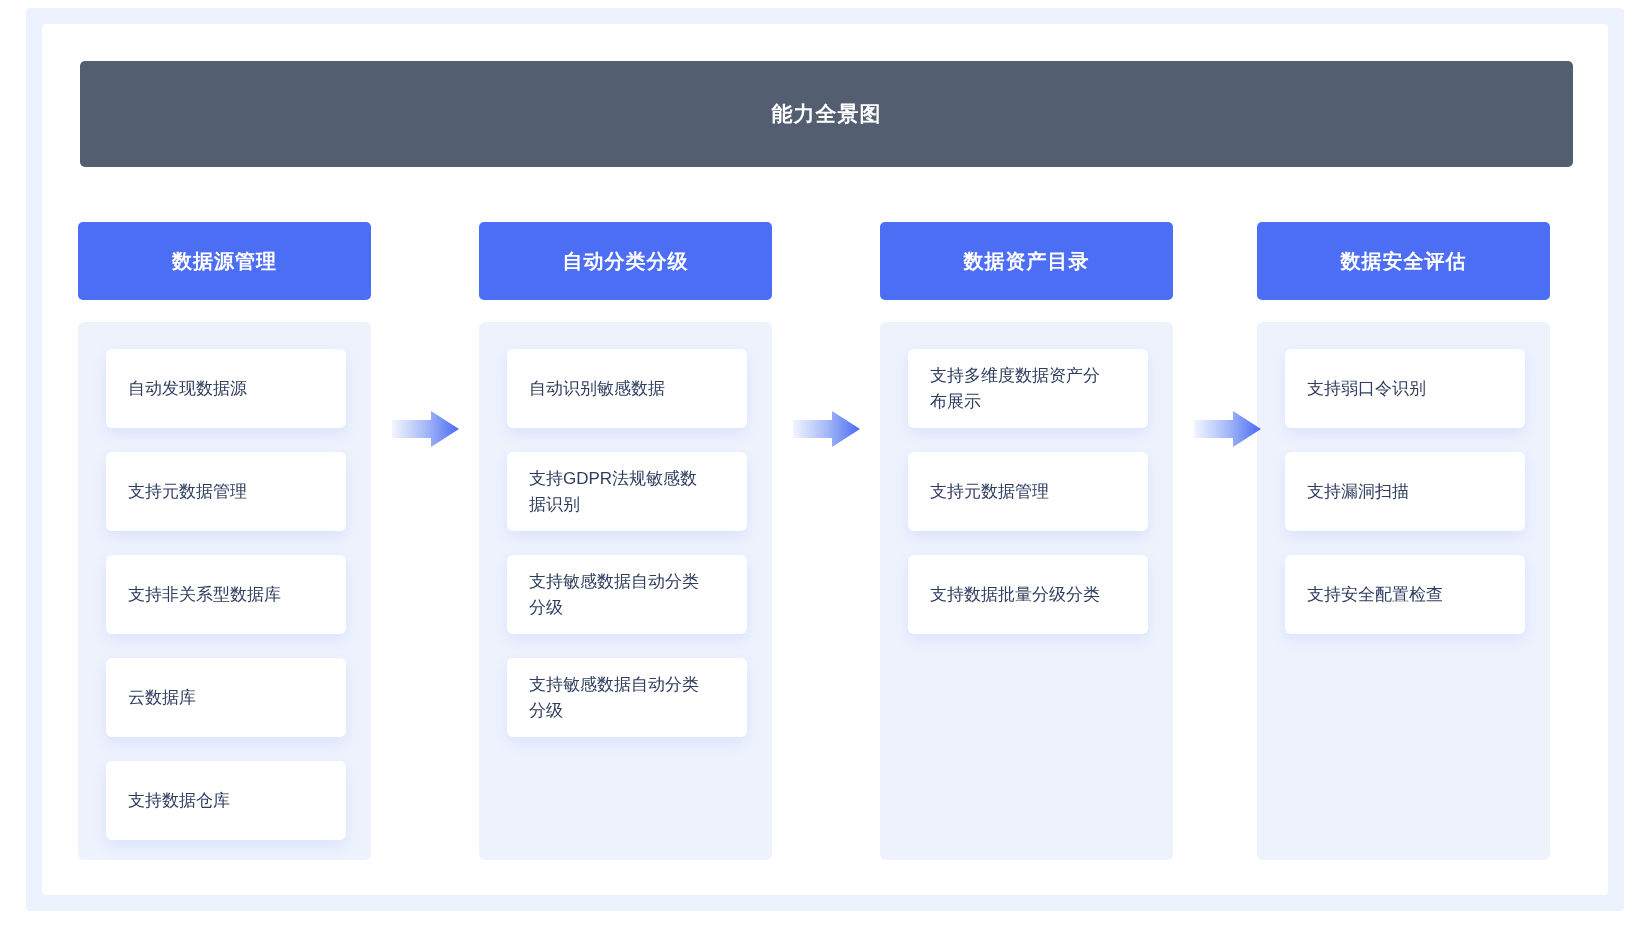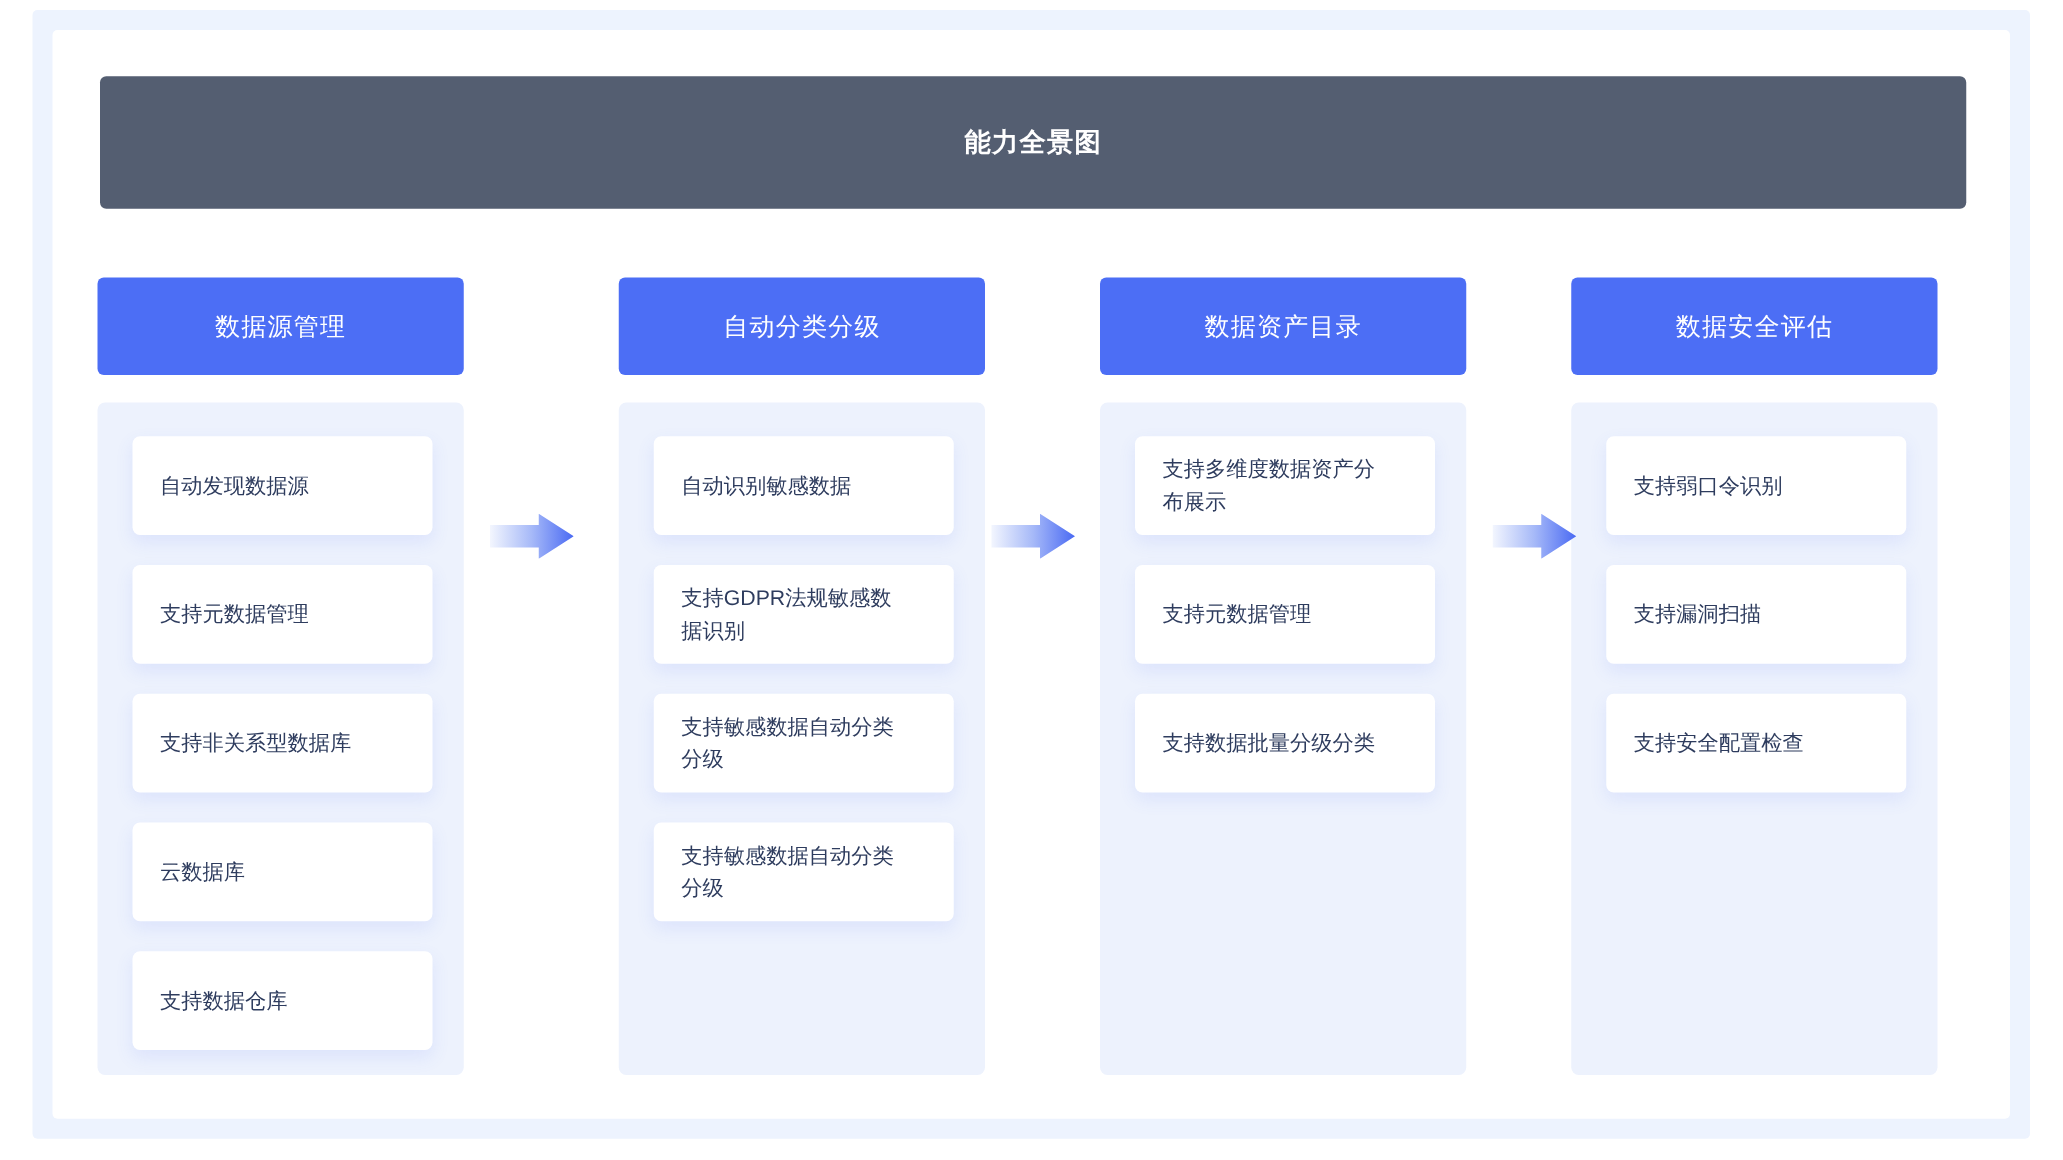--- a/index.html
+++ b/index.html
@@ -19,21 +19,21 @@
   .banner{
     position:absolute;left:80px;top:61px;width:1493px;height:106px;
     background:var(--dark);border-radius:5px;
     display:flex;align-items:center;justify-content:center;
     color:var(--head-text);font-size:21px;font-weight:bold;letter-spacing:1px;
   }
   .column{position:absolute;top:222px;width:293px;}
   .col-header{
     height:78px;background:var(--accent);border-radius:5px;
     display:flex;align-items:center;justify-content:center;
-    color:var(--head-text);font-size:20px;font-weight:normal;letter-spacing:1px;
+    color:var(--head-text);font-size:20px;font-weight:bold;letter-spacing:1px;
   }
   .col-panel{
     margin-top:22px;height:538px;background:var(--panel);border-radius:6px;
     padding:27px 0 0 28px;
   }
   .item-card{
     width:240px;height:79px;margin-bottom:24px;
     background:#ffffff;border-radius:6px;
     box-shadow:0 6px 14px rgba(76,110,245,0.10);
     display:flex;align-items:center;
@@ -69,21 +69,21 @@
             <span>支持非关系型数据库</span>
           </div>
           <div class="item-card">
             <span>云数据库</span>
           </div>
           <div class="item-card">
             <span>支持数据仓库</span>
           </div>
         </div>
   </div>
-      <div class="column" style="left: 479px; margin-left: 16px;">
+      <div class="column" style="left: 479px;">
     <div class="col-header">自动分类分级</div>
     <div class="col-panel">
           <div class="item-card">
             <span>自动识别敏感数据</span>
           </div>
           <div class="item-card">
             <span>支持GDPR法规敏感数据识别</span>
           </div>
           <div class="item-card">
             <span>支持敏感数据自动分类分级</span>

